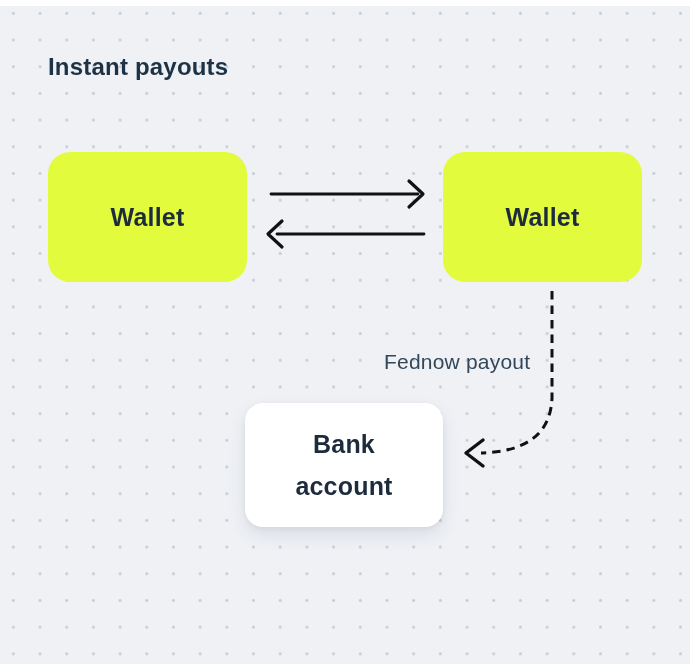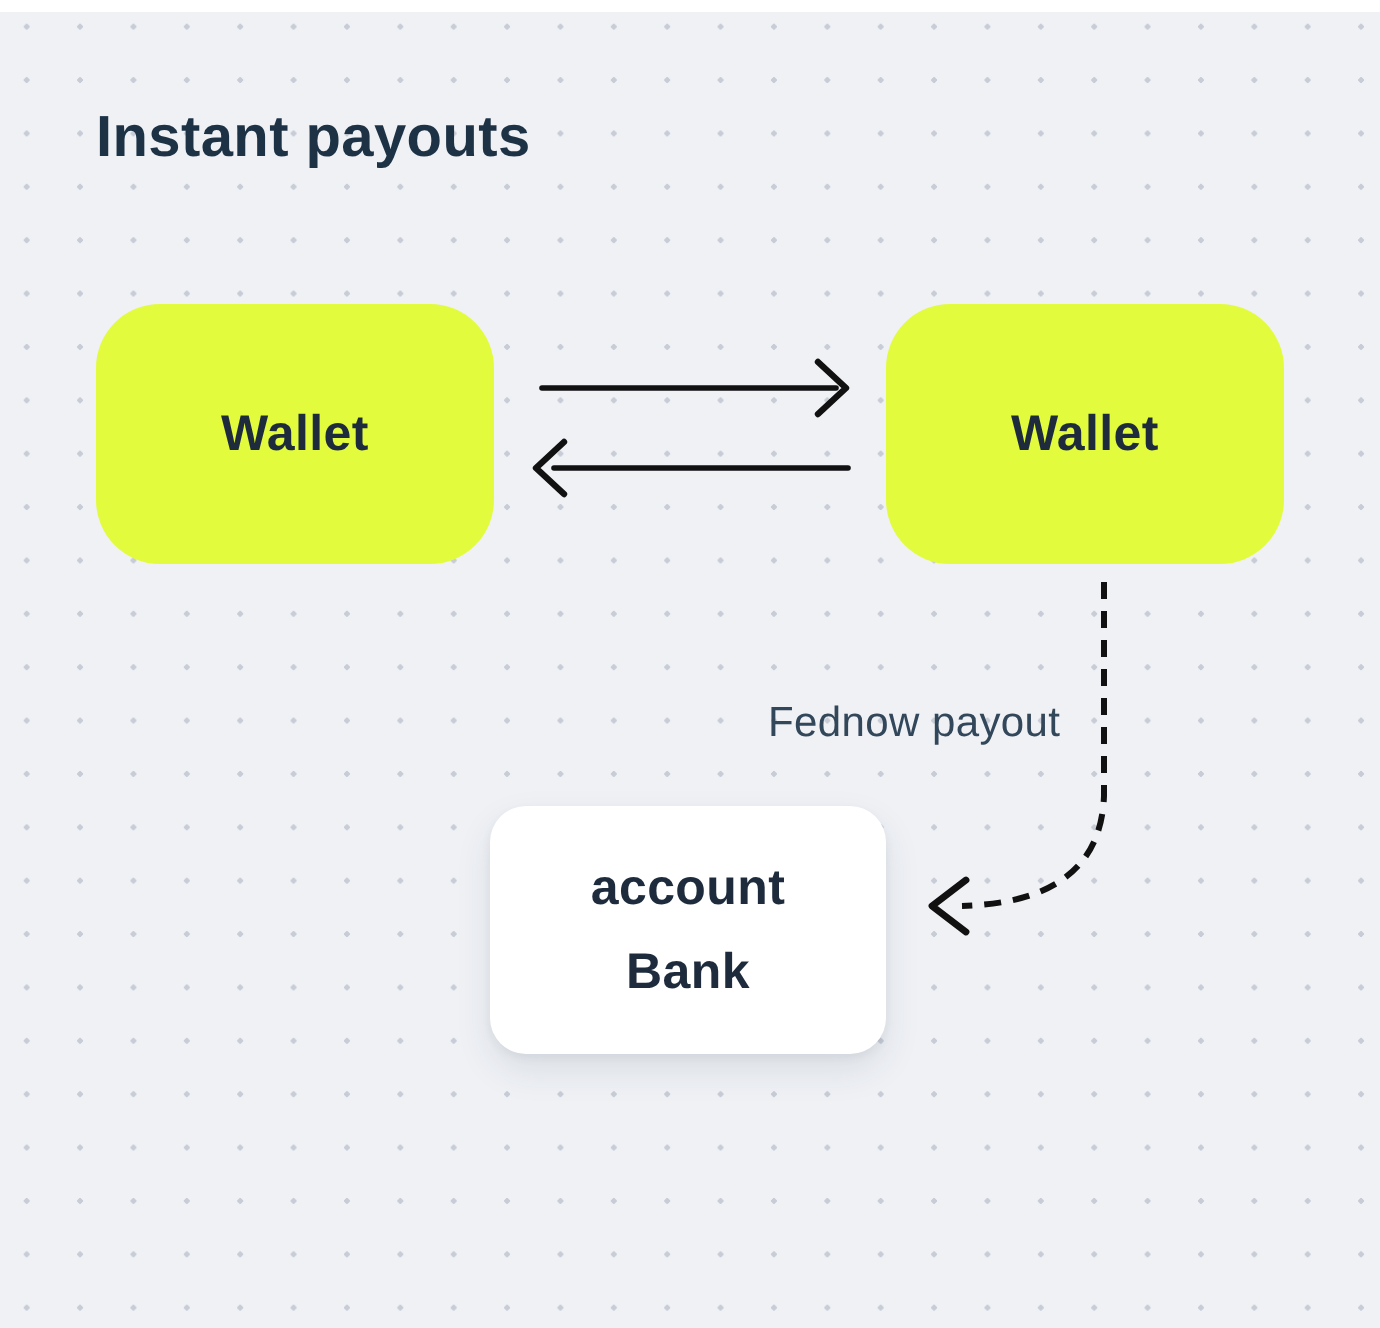--- a/index.html
+++ b/index.html
@@ -24,41 +24,41 @@
   .top-strip {
     position: absolute;
     left: 0; top: 0;
     width: 690px; height: 6px;
     background: #ffffff;
   }
   .diagram-title {
     position: absolute;
     left: 48px;
     top: 53px;
-    font-size: 29px;
+    font-size: 24px;
     font-weight: 700;
     letter-spacing: 0.2px;
     color: #1d3245;
   }
   .node {
     position: absolute;
     display: flex;
     align-items: center;
     justify-content: center;
     text-align: center;
     font-weight: 700;
     font-size: 25px;
     color: #1d2b3c;
     letter-spacing: 0.2px;
   }
   .node.wallet {
     width: 199px;
     height: 130px;
     background: #e3fb3d;
-    border-radius: 32px;
+    border-radius: 22px;
   }
   .node.wallet-left  { left: 48px;  top: 152px; }
   .node.wallet-right { left: 443px; top: 152px; }
   .node.bank {
     left: 245px;
     top: 403px;
     width: 198px;
     height: 124px;
     background: #ffffff;
     border-radius: 18px;
@@ -94,22 +94,22 @@
 
   <div class="node wallet wallet-left">
     <span>Wallet</span>
   </div>
 
   <div class="node wallet wallet-right">
     <span>Wallet</span>
   </div>
 
   <div class="node bank">
+    <span>Bank</span>
     <span>account</span>
-    <span>Bank</span>
   </div>
 
   <svg class="edges-svg" viewBox="0 0 690 664">
 
     <g stroke="#111111" fill="none" stroke-linecap="round" stroke-linejoin="round">
       <path d="M271,194 H418" stroke-width="2.8"></path>
       <path d="M409,181 L423,194 L409,207" stroke-width="3.2"></path>
     </g>
 
     <g stroke="#111111" fill="none" stroke-linecap="round" stroke-linejoin="round">

